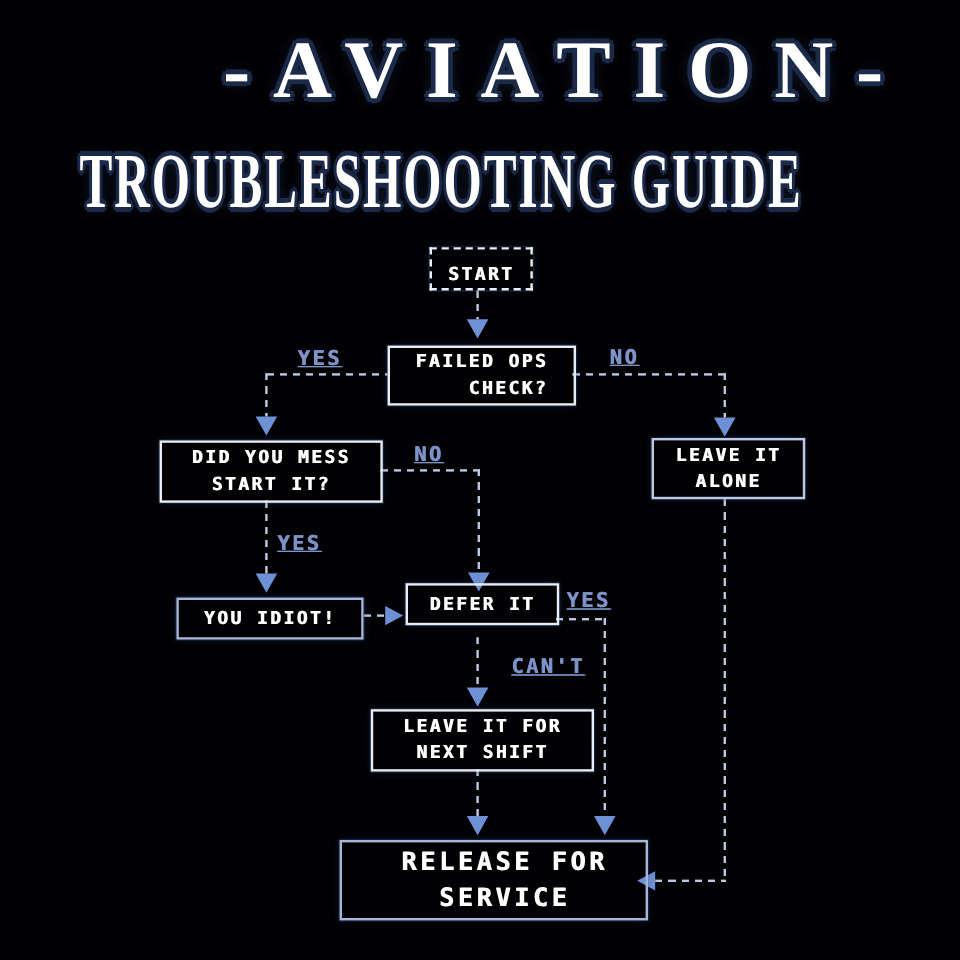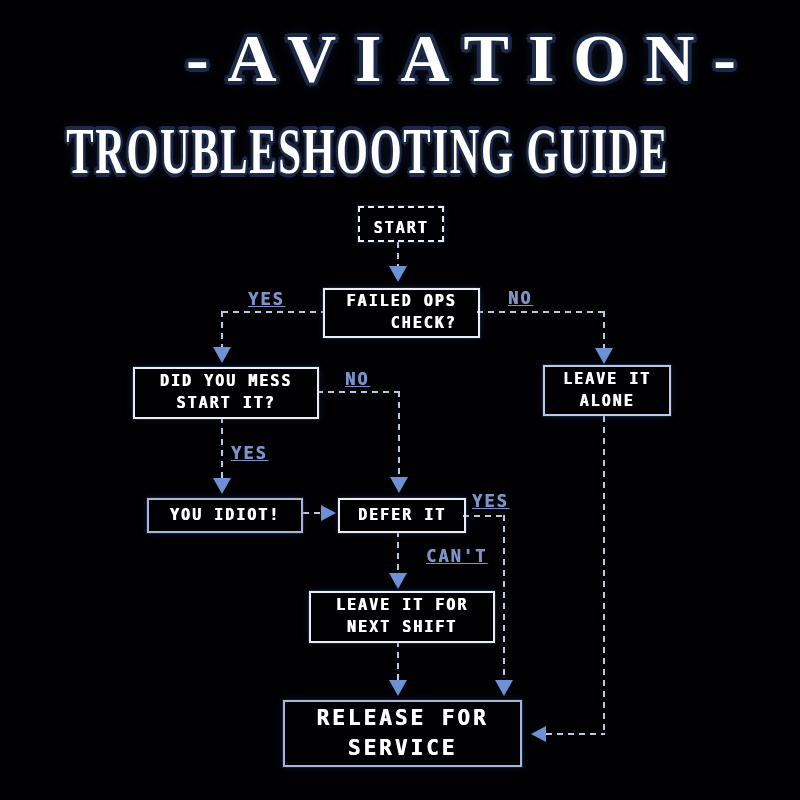--- a/index.html
+++ b/index.html
@@ -123,27 +123,27 @@
 
   <div class="node b-light" style="left:543px;top:353px;width:124px;height:47px;margin-top:12px;">
     <span>LEAVE IT
 ALONE</span>
   </div>
 
   <div class="node b-blue" style="left:147px;top:498px;width:152px;height:31px;">
     <span>YOU IDIOT!</span>
   </div>
 
-  <div class="node" style="left:338px;top:498px;width:124px;height:31px;text-align:right;">
+  <div class="node" style="left:338px;top:486px;width:124px;height:31px;text-align:right;">
     <span>DEFER IT</span>
   </div>
 
   <div class="node" style="left:309px;top:591px;width:182px;height:48px;">
     <span>LEAVE IT FOR
 NEXT SHIFT</span>
   </div>
 
-  <div class="node b-blue big" style="left:283px;top:700px;width:235px;height:63px;">
+  <div class="node b-blue big" style="left:283px;top:700px;width:235px;height:63px;padding-left:18px;">
     <span>RELEASE FOR
 SERVICE</span>
   </div>
 
 </div>
 
 </body></html>

